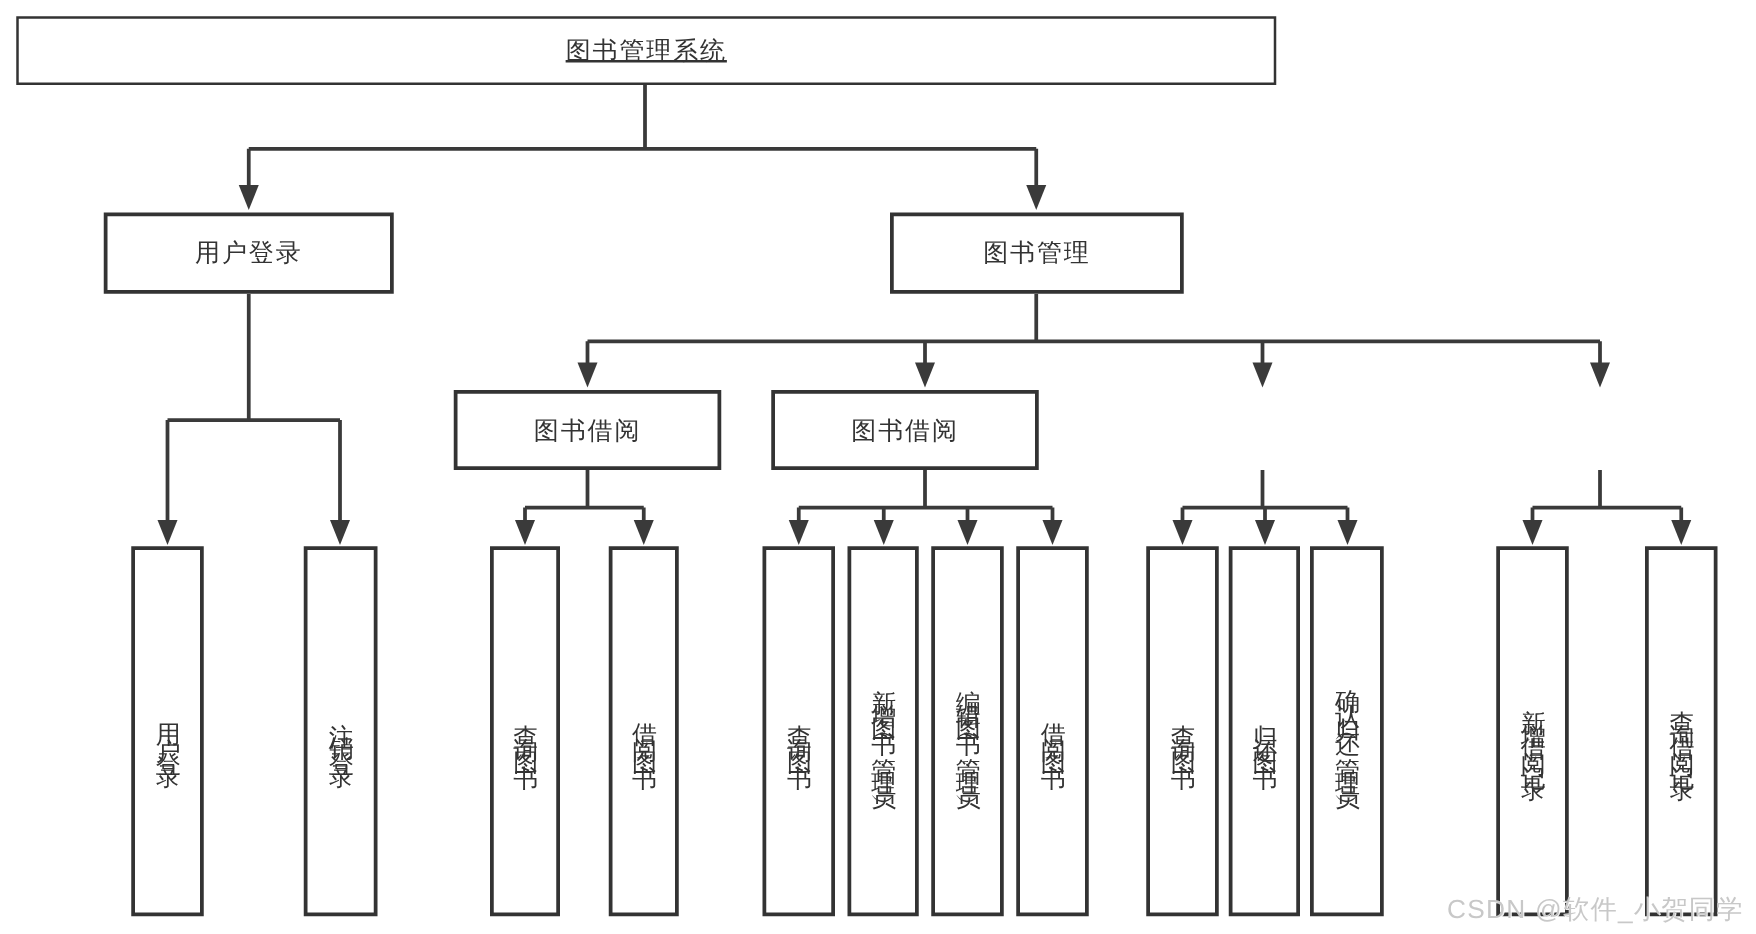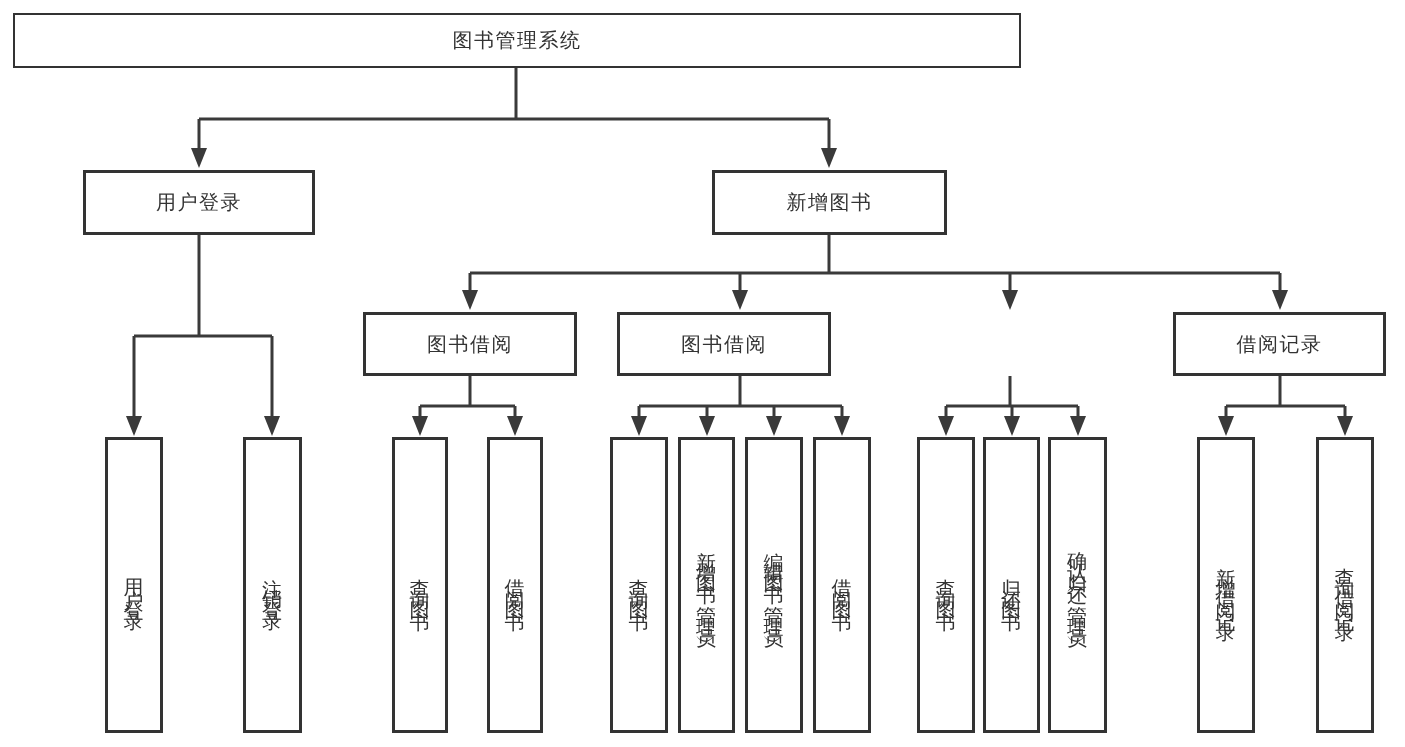--- a/index.html
+++ b/index.html
@@ -6,21 +6,21 @@
   .canvas {
     position:relative; width:1405px; height:747px; background:#ffffff;
     font-family:"Liberation Sans", sans-serif; overflow:hidden; color:#333333;
   }
   .connectors { position:absolute; left:0; top:0; width:1405px; height:747px; }
   .node {
     position:absolute; box-sizing:border-box; background:#ffffff;
     border:3px solid #333333; display:flex; align-items:center; justify-content:center;
   }
   .hbox { font-size:20px; letter-spacing:1.5px; }
-  .hbox.root { border-width:2px; }
+  .hbox.root { border-width:2px;text-decoration:underline; }
   .vbox .vtext {
     writing-mode:vertical-rl; text-orientation:mixed;
     font-size:20px; letter-spacing:11px; line-height:1; white-space:nowrap;
   }
   .watermark {
     position:absolute; right:10px; bottom:6px; z-index:5;
     font-size:21px; color:#c8c8c8; letter-spacing:1px;
     text-shadow:1px 1px 0 rgba(255,255,255,0.9);
   }
 </style>
@@ -63,31 +63,28 @@
   </svg>
 
   <div class="node hbox root" style="left:13px;top:13px;width:1008px;height:55px">
     <span>图书管理系统</span>
   </div>
 
   <div class="node hbox" style="left:83px;top:170px;width:232px;height:65px">
     <span>用户登录</span>
   </div>
   <div class="node hbox" style="left:712px;top:170px;width:235px;height:65px">
-    <span>新增图书</span>
+    <span>图书管理</span>
   </div>
 
   <div class="node hbox" style="left:363px;top:312px;width:214px;height:64px">
     <span>图书借阅</span>
   </div>
   <div class="node hbox" style="left:617px;top:312px;width:214px;height:64px">
     <span>图书借阅</span>
-  </div>
-  <div class="node hbox" style="left:1173px;top:312px;width:213px;height:64px">
-    <span>借阅记录</span>
   </div>
 
   <div class="node vbox" style="left:105px;top:437px;width:58px;height:296px">
     <span class="vtext">用户登录</span>
   </div>
   <div class="node vbox" style="left:243px;top:437px;width:59px;height:296px">
     <span class="vtext">注销登录</span>
   </div>
 
   <div class="node vbox" style="left:392px;top:437px;width:56px;height:296px">
@@ -120,14 +117,15 @@
     <span class="vtext">确认归还（管理员）</span>
   </div>
 
   <div class="node vbox" style="left:1197px;top:437px;width:58px;height:296px">
     <span class="vtext">新增借阅记录</span>
   </div>
   <div class="node vbox" style="left:1316px;top:437px;width:58px;height:296px">
     <span class="vtext">查询借阅记录</span>
   </div>
 
+  <div class="watermark">CSDN @软件_小贺同学</div>
 
 </div>
 
 </body></html>

